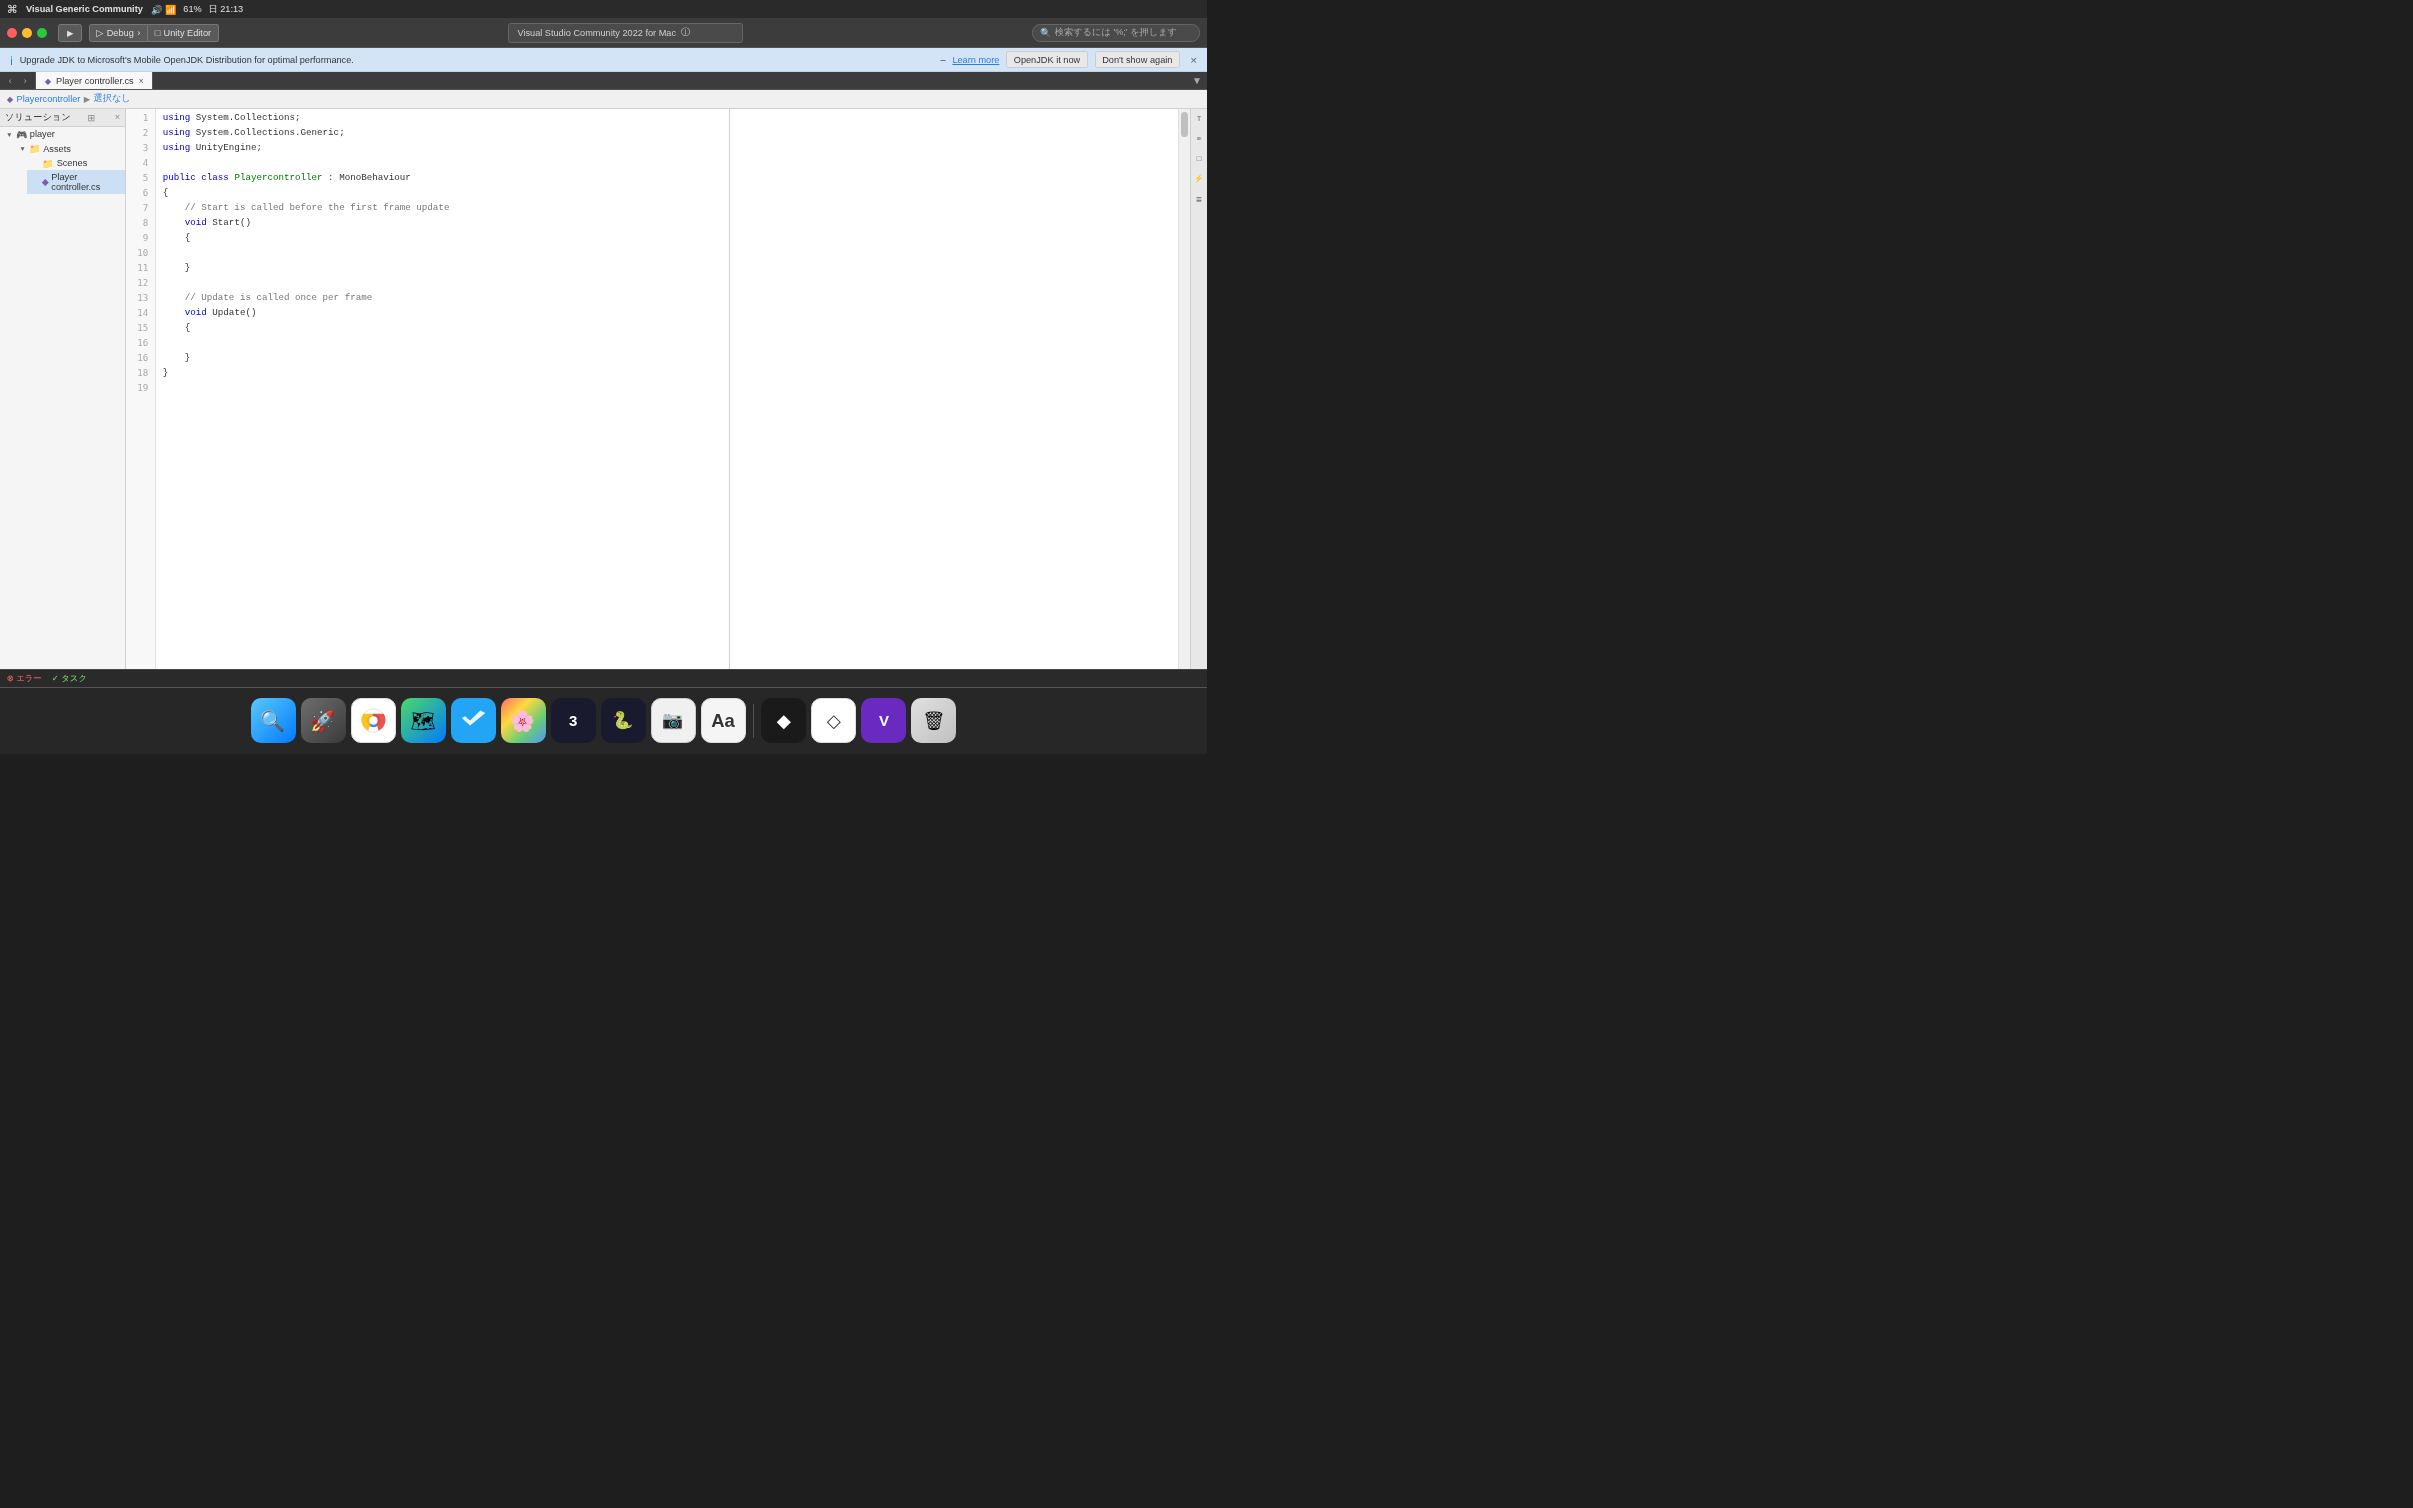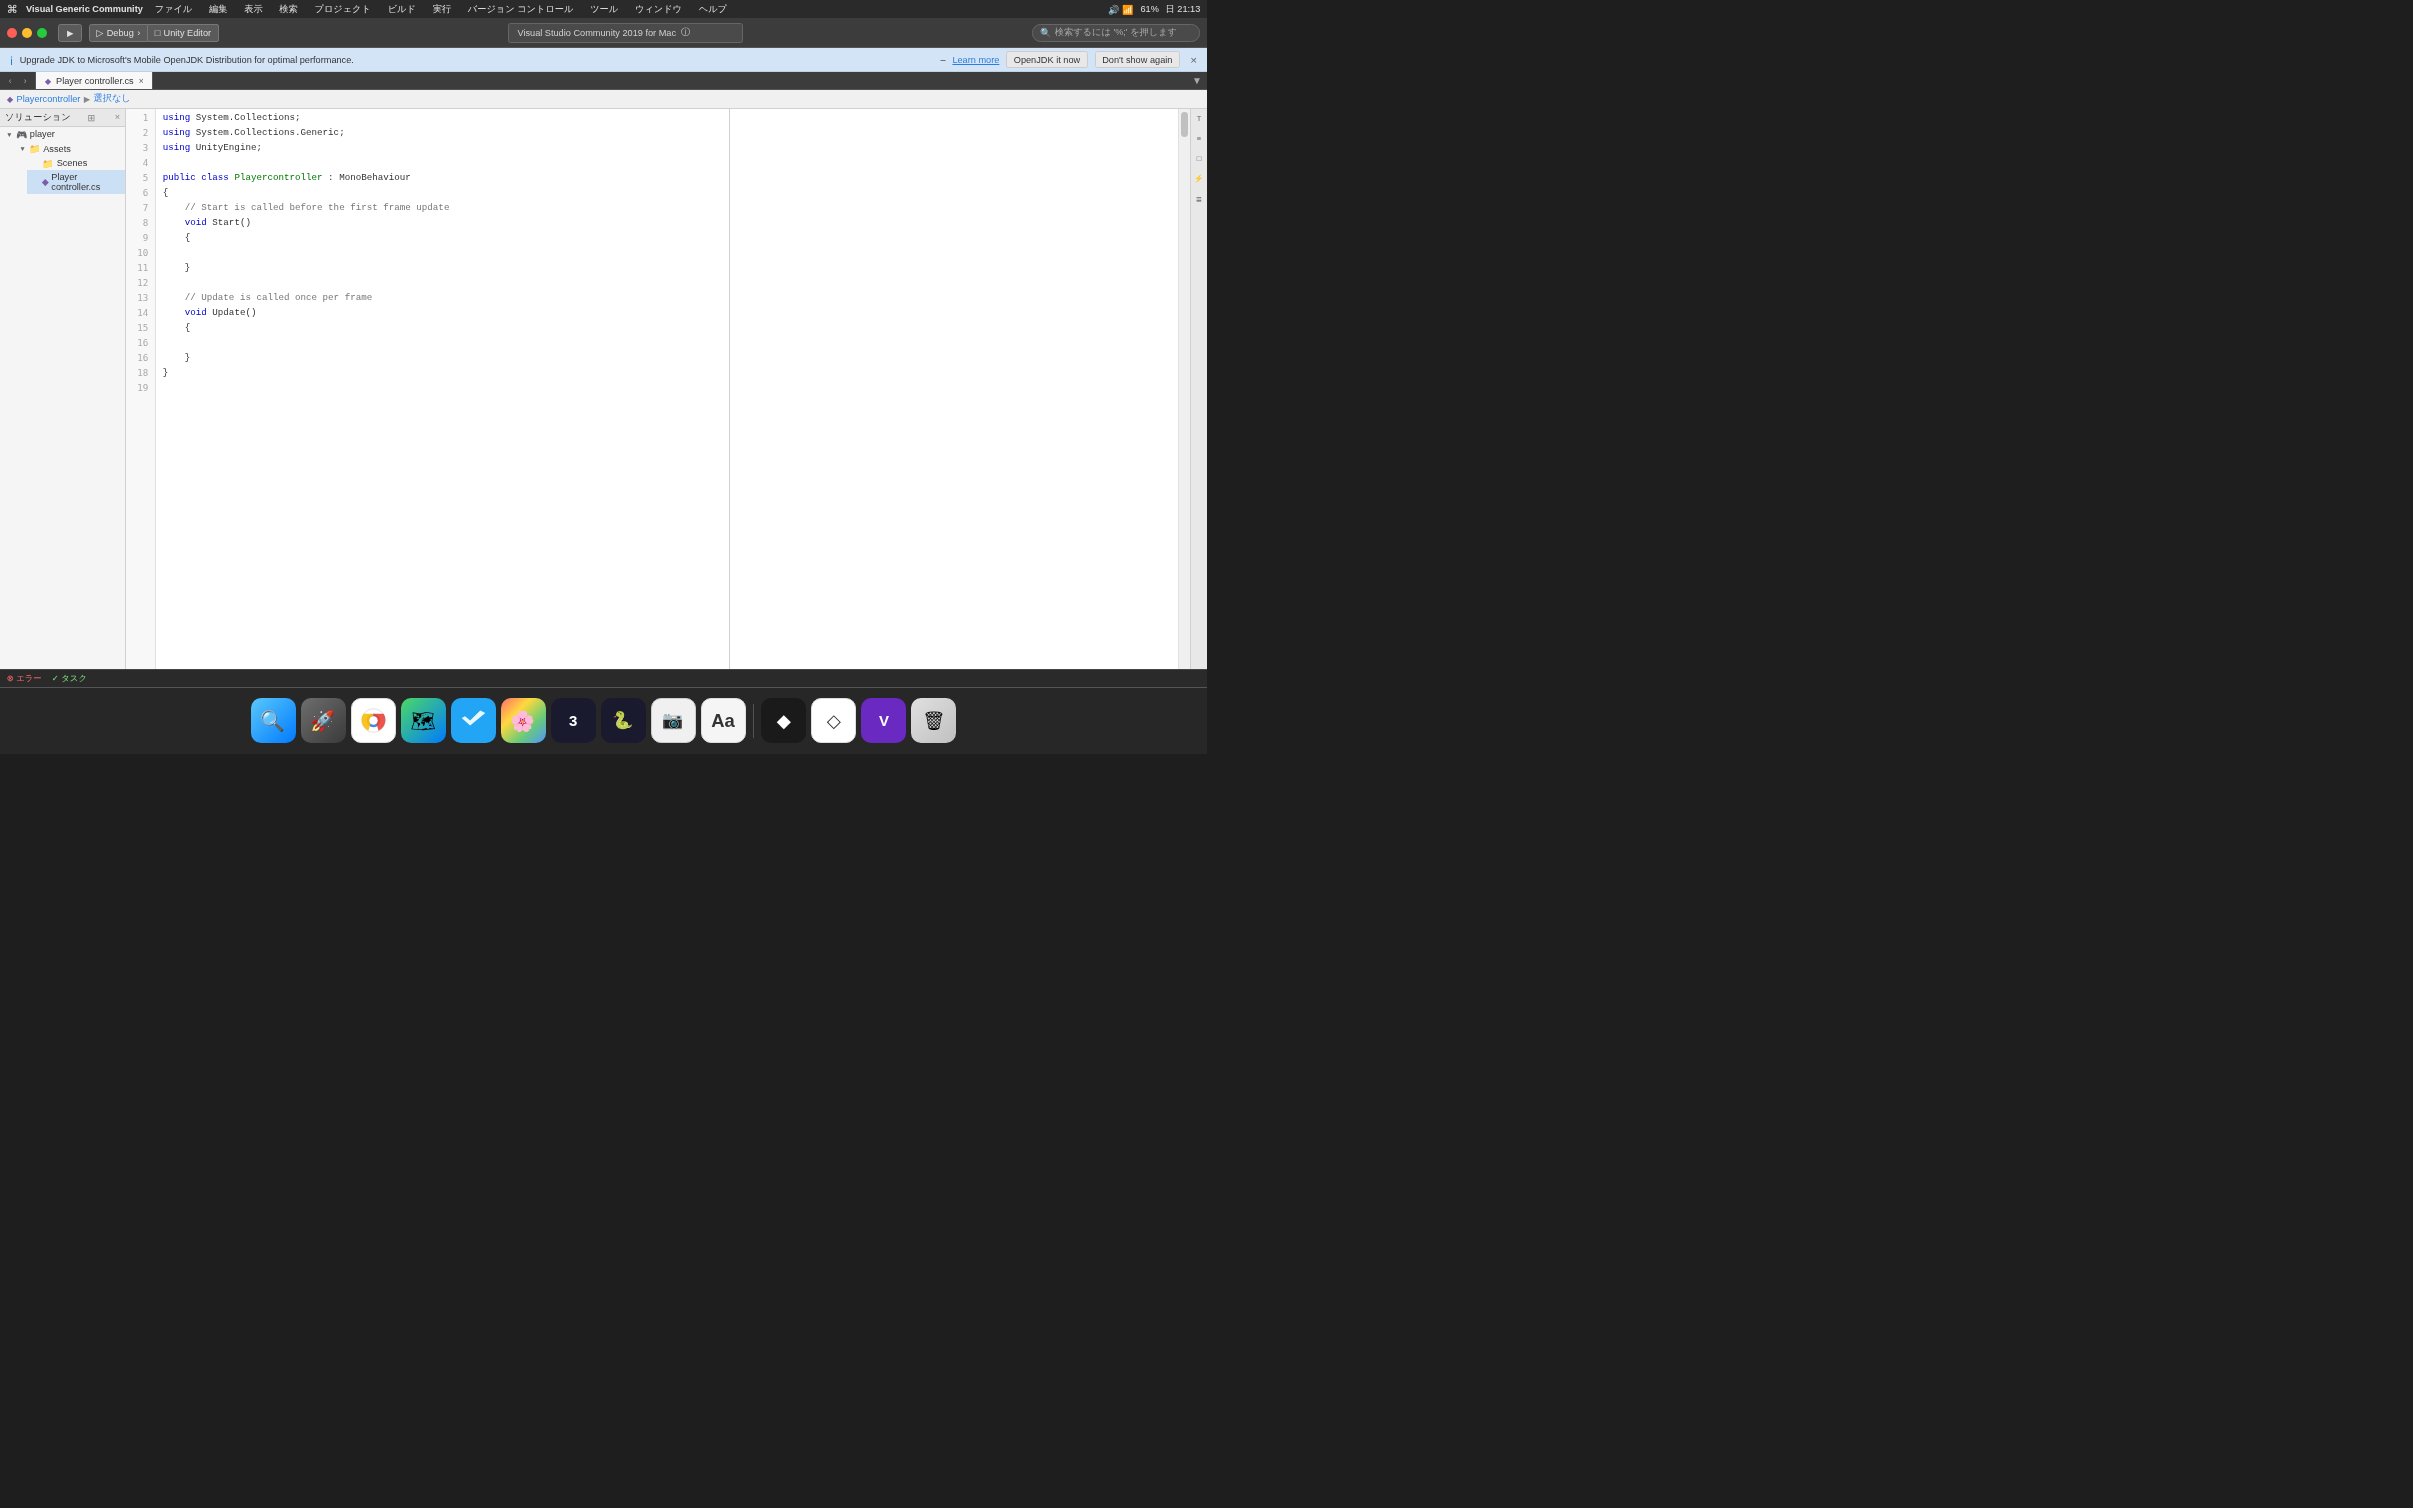--- a/index.html
+++ b/index.html
@@ -462,33 +462,20 @@
     .dock-launchpad { background: linear-gradient(135deg, #555, #333); }
     .dock-chrome { background: #fff; border: 1.7px solid #ddd; }
     .dock-maps { background: linear-gradient(135deg, #4cd964, #007aff); }
   </style>
 </head>
 <body>
 
 <div class="menu-bar">
   <span class="apple-logo">⌘</span>
   <span class="app-name">Visual Generic Community</span>
-  <div class="menu-items" id="menu-items-container">
-      <span class="menu-item">ファイル</span>
-      <span class="menu-item">編集</span>
-      <span class="menu-item">表示</span>
-      <span class="menu-item">検索</span>
-      <span class="menu-item">プロジェクト</span>
-      <span class="menu-item">ビルド</span>
-      <span class="menu-item">実行</span>
-      <span class="menu-item">バージョン コントロール</span>
-      <span class="menu-item">ツール</span>
-      <span class="menu-item">ウィンドウ</span>
-      <span class="menu-item">ヘルプ</span>
-    </div>
   <div class="right-items">
     <span>🔊 📶</span>
     <span>61%</span>
     <span>日 21:13</span>
   </div>
 </div>
 
 <div class="vs-toolbar">
   <div class="traffic-lights">
     <div class="tl tl-red"></div>
@@ -507,21 +494,21 @@
       <span>›</span>
     </div>
     <div class="unity-editor-btn">
       <span>□</span>
       <span>Unity Editor</span>
     </div>
   </div>
 
   <div class="center-info">
     <div class="project-info-box">
-      <span>Visual Studio Community 2019 for Mac</span>
+      <span>Visual Studio Community 2022 for Mac</span>
       <span>ⓘ</span>
     </div>
   </div>
 
   <div class="search-box">
     <span>🔍</span>
     <span>検索するには '%;' を押します</span>
   </div>
 </div>
 

